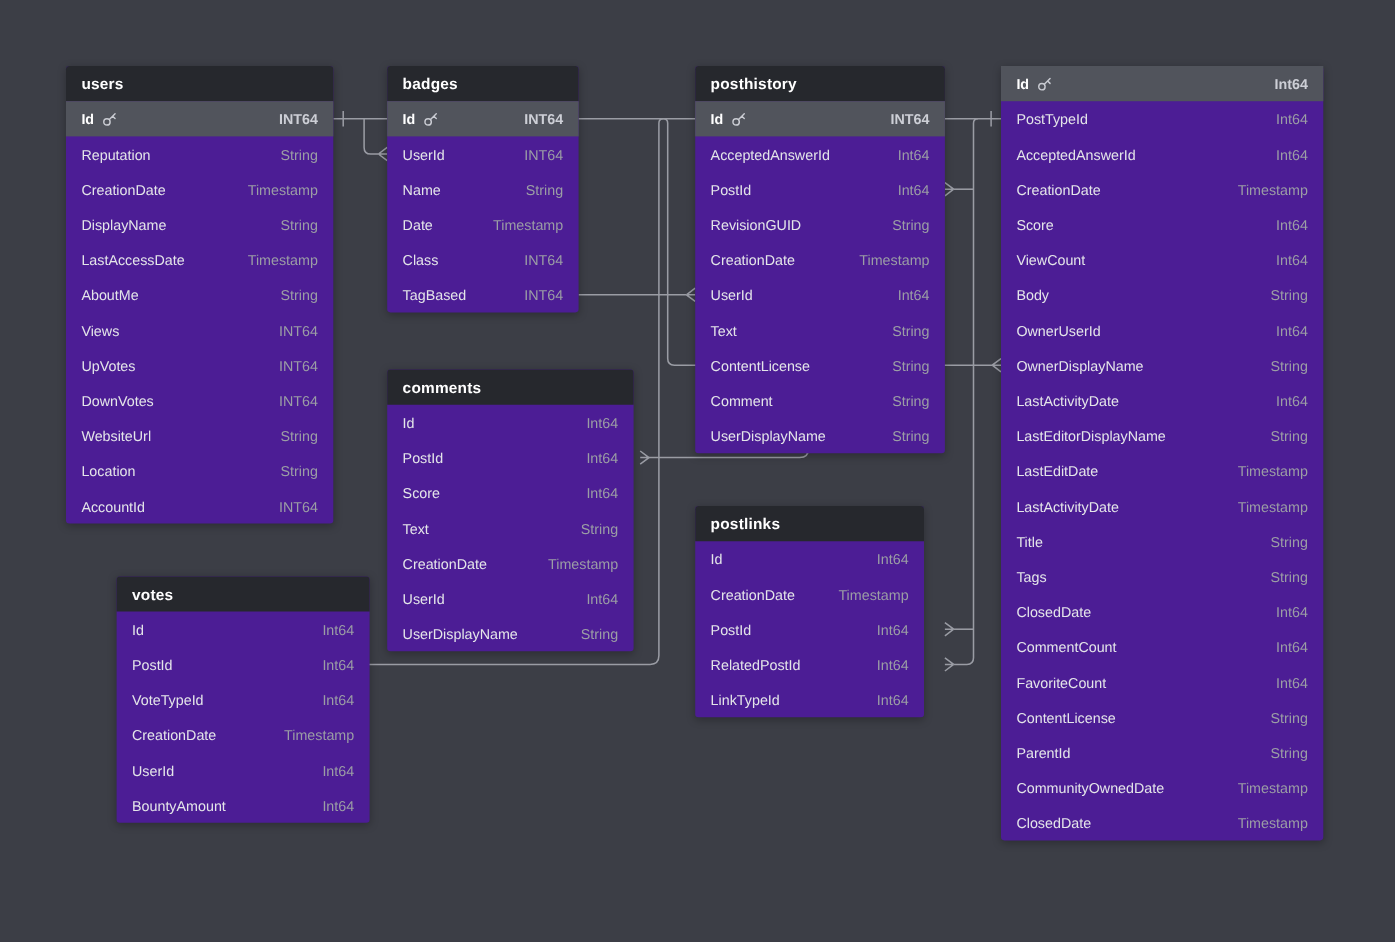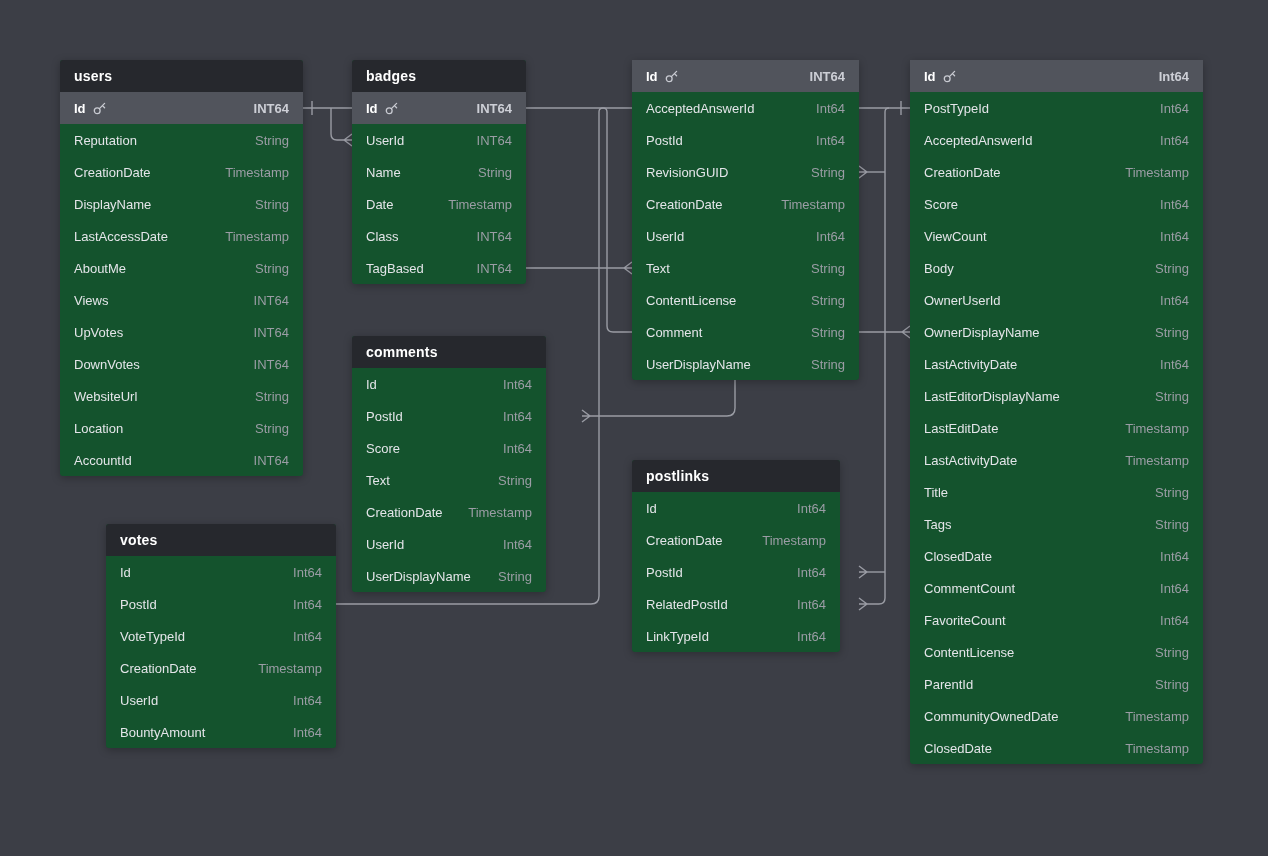--- a/index.html
+++ b/index.html
@@ -5,21 +5,21 @@
   html,body{margin:0;padding:0;}
   body{
     width:1268px;height:856px;position:relative;overflow:hidden;
     background:#3c3e46;
     font-family:"Liberation Sans", sans-serif;
   }
   #canvas{position:absolute;left:0;top:0;width:1268px;height:856px;}
   #wires{position:absolute;left:0;top:0;z-index:1;}
   .table{
     position:absolute;z-index:2;
-    background:#14532d;
+    background:#4c1d95;
     border-radius:3px;
     box-shadow:0 2px 8px rgba(0,0,0,0.28);
   }
   .table-header{
     height:32px;line-height:32px;
     background:#26282d;color:#ffffff;
     font-size:14px;font-weight:700;
     padding:0 14px;
     border-radius:3px 3px 0 0;
     letter-spacing:.2px;
@@ -182,20 +182,21 @@
         <span class="field-type">INT64</span>
       </div>
       <div class="field-row">
         <span class="field-name">
           <span>TagBased</span>
         </span>
         <span class="field-type">INT64</span>
       </div>
     </div>
     <div class="table" style="left: 632px; top: 60px; width: 227px;">
+      <div class="table-header">posthistory</div>
       <div class="field-row key">
         <span class="field-name">
           <span>Id</span>
           <span class="key-icon">
             <svg width="14" height="13" viewBox="0 0 14 13">
               <circle cx="4.2" cy="8.8" r="2.9" fill="none" stroke="#c9cbd2" stroke-width="1.3"></circle>
               <path d="M6.4 6.6 L11.6 1.4 M9.4 3.6 L11.6 5.8" fill="none" stroke="#c9cbd2" stroke-width="1.3" stroke-linecap="round"></path>
             </svg>
           </span>
         </span>
@@ -389,21 +390,21 @@
         </span>
         <span class="field-type">Timestamp</span>
       </div>
       <div class="field-row">
         <span class="field-name">
           <span>ClosedDate</span>
         </span>
         <span class="field-type">Timestamp</span>
       </div>
     </div>
-    <div class="table" style="left: 352px; top: 336px; width: 194px;">
+    <div class="table" style="left: 352px; top: 336px; width: 224px;">
       <div class="table-header">comments</div>
       <div class="field-row">
         <span class="field-name">
           <span>Id</span>
         </span>
         <span class="field-type">Int64</span>
       </div>
       <div class="field-row">
         <span class="field-name">
           <span>PostId</span>

